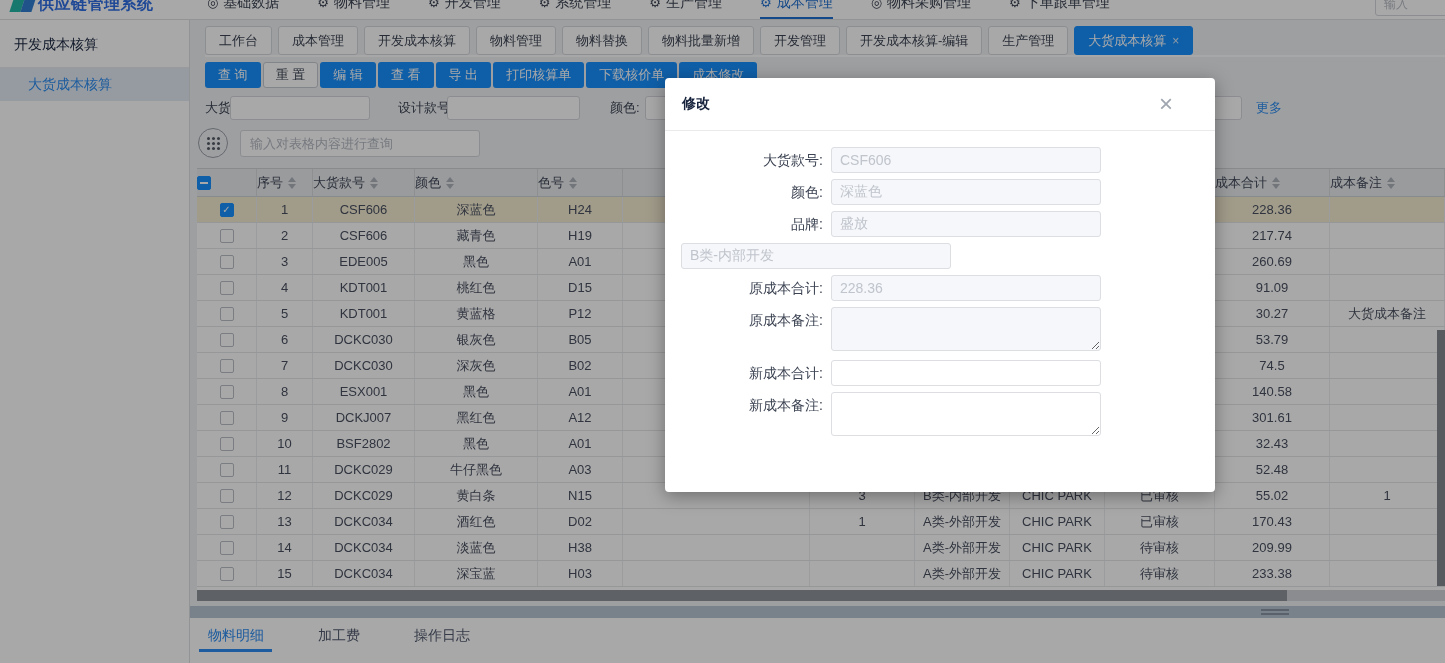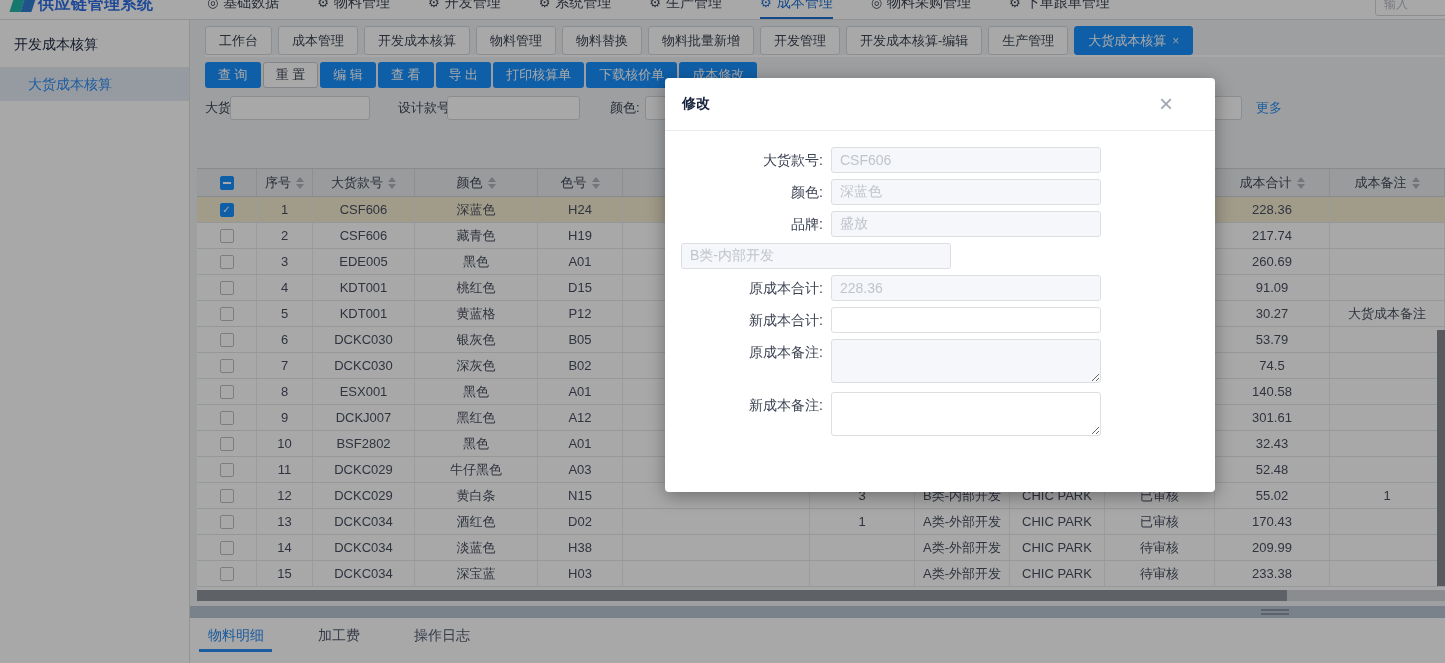--- a/index.html
+++ b/index.html
@@ -49,21 +49,21 @@
   .searchrow { position:absolute; left:8px; top:108px; display:flex; align-items:center; gap:12px; }
   .dots-btn { position:relative; width:30px; height:30px; border:1px solid #9aa0a8; border-radius:50%; background:transparent; cursor:pointer; }
   .dots { position:absolute; left:8px; top:8px; width:3px; height:3px; border-radius:50%; background:#555c66;
     box-shadow:5px 0 0 #555c66,10px 0 0 #555c66,0 5px 0 #555c66,5px 5px 0 #555c66,10px 5px 0 #555c66,0 10px 0 #555c66,5px 10px 0 #555c66,10px 10px 0 #555c66; }
   .table-search { width:240px; height:27px; border:1px solid #d4d7db; border-radius:3px; padding:0 9px; font-size:13px; background:#fff; color:#333; }
   .table-search::placeholder, .finput::placeholder, .nav-search::placeholder { color:#b4b9c2; }
 
   
   .table { position:absolute; left:7px; top:148px; width:1248px; --tcols:60px 56px 102px 123px 85px 187px 105px 95px 95px 110px 115px minmax(0,1fr); border-top:1px solid #cfd3d8; }
   .thead { display:grid; grid-template-columns:var(--tcols); height:28px; background:#e9ebee; border-bottom:1px solid #cfd3d8; }
-  .th { display:flex; align-items:center; justify-content:center; gap:5px; font-size:13px; color:#42495a; border-right:1px solid #d6d9dd; overflow:hidden; }
+  .th { display:flex; align-items:center; justify-content:flex-start; gap:5px; font-size:13px; color:#42495a; border-right:1px solid #d6d9dd; overflow:hidden; }
   .trow { display:grid; grid-template-columns:var(--tcols); height:26px; background:#fff; border-bottom:1px solid #e4e6e9; cursor:pointer; }
   .trow.selected { background:#f5ecd2; }
   .td { display:flex; align-items:center; justify-content:center; font-size:13px; color:#495060; border-right:1px solid #ecedef; overflow:hidden; white-space:nowrap; }
   .partial-row { height:4px; background:#fff; border-bottom:1px solid #e4e6e9; }
   .sorter { display:inline-flex; flex-direction:column; gap:2px; }
   .car-u { width:0; height:0; border-left:4px solid transparent; border-right:4px solid transparent; border-bottom:5px solid #aeb3bb; }
   .car-d { width:0; height:0; border-left:4px solid transparent; border-right:4px solid transparent; border-top:5px solid #aeb3bb; }
   .cb { width:14px; height:14px; border:1px solid #b9bec6; border-radius:2px; background:#fff; display:flex; align-items:center; justify-content:center; }
   .cb.checked { background:#1890ff; border-color:#1890ff; color:#fff; font-size:10px; line-height:1; }
   .cb.indet { background:#1890ff; border-color:#1890ff; position:relative; }
@@ -187,20 +187,26 @@
       <span class="flabel" style="left:15px">大货款号:</span>
       <input class="finput" style="left: 40px; width: 140px;">
       <span class="flabel" style="left:208px">设计款号:</span>
       <input class="finput" style="left: 257px; width: 133px;">
       <span class="flabel" style="left:420px">颜色:</span>
       <input class="finput" style="left: 455px; width: 130px;">
       <input class="finput" style="left: 912px; width: 140px;">
       <span class="more-link" style="left:1066px">更多</span>
     </div>
 
+    <div class="searchrow">
+      <button class="dots-btn">
+          <span class="dots"></span>
+        </button>
+      <input class="table-search" placeholder="输入对表格内容进行查询" style="">
+    </div>
 
     <div class="table">
       <div class="thead" id="thead">
         <div class="th">
             <span class="cb indet"></span>
           </div>
       <div class="th">
             <span>序号</span>
             <span class="sorter">
               <i class="car-u"></i>
@@ -542,28 +548,28 @@
     <label class="form-label">品牌:</label>
     <span class="form-ctl"><input disabled="" value="盛放" style=""></span>
   </div>
         <div class="form-row ro">
     <span class="form-ctl"><input disabled="" value="B类-内部开发" style=""></span>
   </div>
         <div class="form-row ro">
     <label class="form-label">原成本合计:</label>
     <span class="form-ctl"><input disabled="" value="228.36" style=""></span>
   </div>
+        <div class="form-row ro">
+    <label class="form-label">原成本备注:</label>
+    <span class="form-ctl"><textarea disabled="" style=""></textarea></span>
+  </div>
         <div class="form-row">
     <label class="form-label">新成本合计:</label>
     <span class="form-ctl"><input style=""></span>
   </div>
-        <div class="form-row ro">
-    <label class="form-label">原成本备注:</label>
-    <span class="form-ctl"><textarea disabled="" style=""></textarea></span>
-  </div>
         <div class="form-row">
     <label class="form-label">新成本备注:</label>
     <span class="form-ctl"><textarea style=""></textarea></span>
   </div>
       </div>
   </div>
 
 </div>
 
 </body></html>

